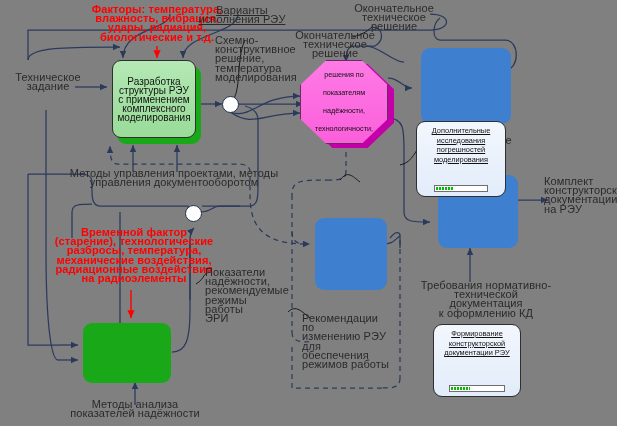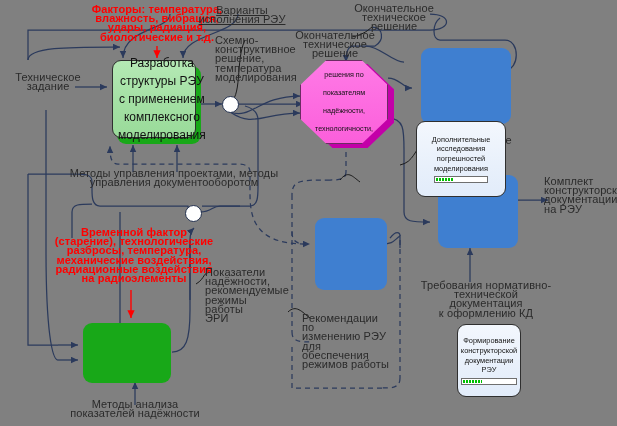--- a/index.html
+++ b/index.html
@@ -26,47 +26,48 @@
   .lbl.left{text-align:left;}
 
   
   .node{position:absolute;box-sizing:border-box;}
 
   .greenbox{
     background:linear-gradient(180deg,#b5e9b5 0%,#a3e0a3 55%,#9adb9a 100%);
     border:1px solid #2f2f2f;
     border-radius:9px;
     color:#121212;
-    font-size:12px;
-    line-height:18px;
+    font-size:10px;
+    line-height:9px;
     text-align:center;
-    display:flex;align-items:center;justify-content:flex-start;
+    display:flex;align-items:center;justify-content:center;
     padding:3px 5px;
     position:relative;
     z-index:3;
   }
   .greenshadow{
     position:absolute;
     background:#18a818;
     border-radius:9px;
     z-index:2;
   }
 
   .bluebox{
     background:linear-gradient(180deg,#f3f7fd 0%,#e8f0fb 60%,#e2ecfa 100%);
     border:1px solid #2f2f2f;
     border-radius:9px;
     color:#121212;
     font-size:7.4px;
     line-height:9.6px;
     text-align:center;
-    display:flex;flex-direction:column;align-items:center;justify-content:center;
+    display:flex;flex-direction:column;align-items:center;justify-content:space-between;
     padding:4px 5px;
     position:relative;
     z-index:3;
+    text-decoration:underline;
   }
   .blueshadow{
     position:absolute;
     background:#3f7fd0;
     border-radius:9px;
     z-index:2;
   }
 
   .octa{
     position:absolute;
@@ -250,21 +251,21 @@
     <span>Дополнительные
 исследования
 погрешностей
 моделирования</span>
     <div class="pbar" style="width:54px;">
       <div class="pfill" id="pf0" style="width:33%"></div>
     </div>
   </div>
 
   <div class="blueshadow" style="left:438px;top:175px;width:80px;height:73px;"></div>
-  <div class="node bluebox" style="left:433px;top:170px;width:64px;height:73px;margin-left:24px;">
+  <div class="node bluebox" style="left:433px;top:170px;width:88px;height:73px;">
     <span>Формирование
 конструкторской
 документации
 РЭУ</span>
     <div class="pbar" style="width:56px;">
       <div class="pfill" id="pf1" style="width:36%"></div>
     </div>
   </div>
 
   <div class="blueshadow" style="left:315px;top:218px;width:72px;height:72px;"></div>

